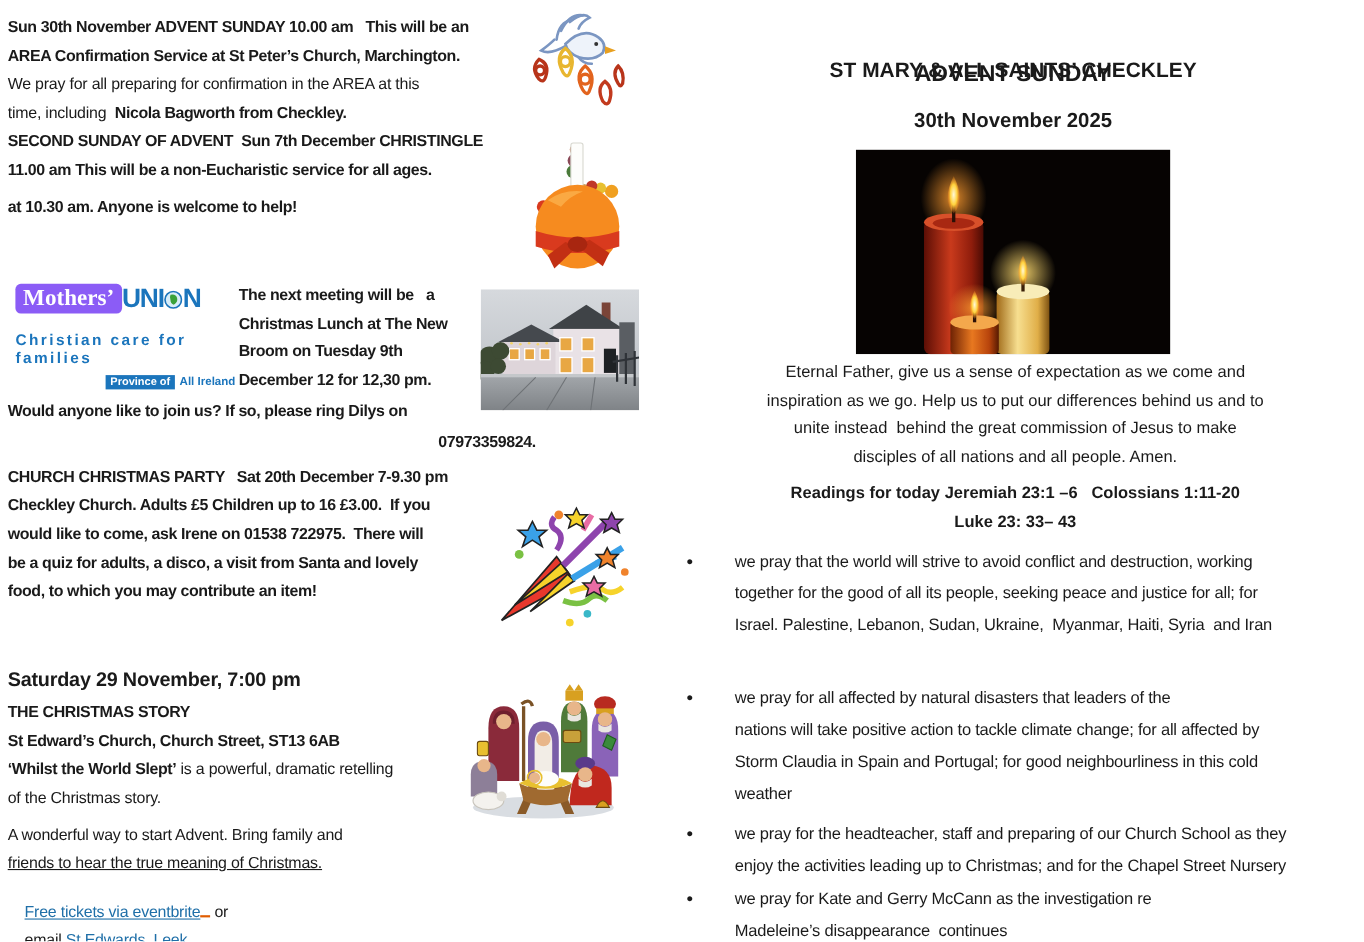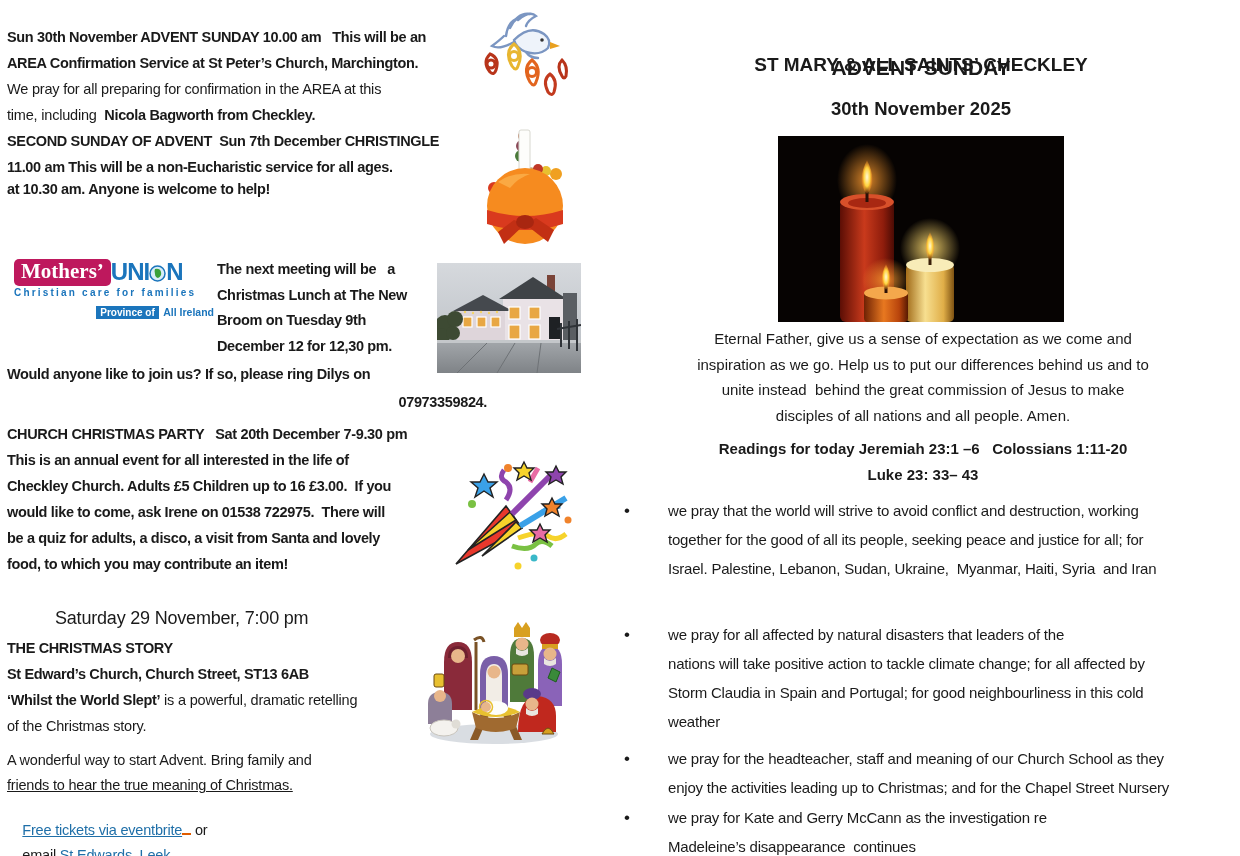--- a/index.html
+++ b/index.html
@@ -8,35 +8,35 @@
   .abs{position:absolute;}
   .ln{white-space:pre;font-size:14.5px;line-height:26px;letter-spacing:-0.2px;}
   .b{font-weight:bold;letter-spacing:-0.35px;}
   .ctr{text-align:center;}
   .link{color:#1f6fa8;text-decoration:underline;cursor:pointer;}
   .bullet-item{position:absolute;left:622px;width:612px;}
   .bullet-mark{position:absolute;left:2px;top:0;font-size:17px;line-height:29px;}
   .bullet-lines{margin-left:46px;}
   .bullet-lines .ln{line-height:29px;font-size:15px;letter-spacing:-0.2px;}
   .rt{font-size:15px;line-height:25.5px;white-space:pre;}
-  .mu-chip{display:inline-block;background:#be185d;color:#fff;border-radius:5px;
+  .mu-chip{display:inline-block;background:#8b5cf6;color:#fff;border-radius:5px;
            padding:0 7px 2px 7px;font-family:"Liberation Serif",serif;font-weight:bold;font-size:21px;}
   .mu-union{font-weight:bold;color:#1b75bc;font-size:24px;letter-spacing:-1px;vertical-align:-2px;}
-  .mu-tag{color:#1b75bc;font-size:10px;letter-spacing:2.2px;font-weight:bold;margin-top:1px;}
+  .mu-tag{color:#1b75bc;font-size:14px;letter-spacing:2.2px;font-weight:bold;margin-top:15px;}
   .mu-prov{font-size:10px;color:#fff;background:#1b75bc;padding:1px 4px;font-weight:bold;}
   .mu-ire{font-size:10.5px;color:#1b75bc;font-weight:bold;}
-  .story-h{font-size:18px;font-weight:normal;letter-spacing:-0.2px;white-space:pre;margin-left:48px;}
+  .story-h{font-size:18px;font-weight:bold;letter-spacing:-0.2px;white-space:pre;}
   .orange-mark{display:inline-block;width:9px;border-bottom:2px solid #e05c00;height:12px;}
 </style>
 </head>
 <body>
 
 <div id="page">
 
-  <div class="abs" style="left:7px;top:12px;width:480px;margin-top:12px;">
+  <div class="abs" style="left:7px;top:12px;width:480px;">
     <div class="ln b">Sun 30th November ADVENT SUNDAY 10.00 am   This will be an</div>
     <div class="ln b">AREA Confirmation Service at St Peter’s Church, Marchington.</div>
     <div class="ln">We pray for all preparing for confirmation in the AREA at this</div>
     <div class="ln"><span>time, including  </span><span class="b">Nicola Bagworth from Checkley.</span></div>
     <div class="ln b">SECOND SUNDAY OF ADVENT  Sun 7th December CHRISTINGLE</div>
     <div class="ln b">11.00 am This will be a non-Eucharistic service for all ages.</div>
   </div>
 
   <div class="abs" style="left:7px;top:176px;width:480px;">
     <div class="ln b" style="line-height:27px;">at 10.30 am. Anyone is welcome to help!</div>
@@ -174,21 +174,20 @@
     </svg>
   </div>
 
   <div class="abs" style="left:7px;top:360px;width:480px;">
     <div class="ln b" style="line-height:28px;">Would anyone like to join us? If so, please ring Dilys on</div>
     <div class="ln b" style="line-height:28px;text-align:right;">07973359824.</div>
   </div>
 
   <div class="abs" style="left:7px;top:421px;width:470px;">
     <div class="ln b">CHURCH CHRISTMAS PARTY   Sat 20th December 7-9.30 pm</div>
-    <div class="ln b">This is an annual event for all interested in the life of</div>
     <div class="ln b">Checkley Church. Adults £5 Children up to 16 £3.00.  If you</div>
     <div class="ln b">would like to come, ask Irene on 01538 722975.  There will</div>
     <div class="ln b">be a quiz for adults, a disco, a visit from Santa and lovely</div>
     <div class="ln b">food, to which you may contribute an item!</div>
   </div>
 
   <div class="abs" style="left:448px;top:452px;">
     <svg width="126" height="128" viewBox="0 0 126 128">
       <g stroke="#222" stroke-width="1.6">
         <polygon points="8,112 58,54 74,76" fill="#e8382c"></polygon>
@@ -373,21 +372,21 @@
       <div class="ln">we pray for all affected by natural disasters that leaders of the</div>
       <div class="ln">nations will take positive action to tackle climate change; for all affected by</div>
       <div class="ln">Storm Claudia in Spain and Portugal; for good neighbourliness in this cold</div>
       <div class="ln">weather</div>
     </div>
   </div>
 
   <div class="bullet-item" style="top:744px;">
     <span class="bullet-mark">•</span>
     <div class="bullet-lines">
-      <div class="ln">we pray for the headteacher, staff and meaning of our Church School as they</div>
+      <div class="ln">we pray for the headteacher, staff and preparing of our Church School as they</div>
       <div class="ln">enjoy the activities leading up to Christmas; and for the Chapel Street Nursery</div>
     </div>
   </div>
 
   <div class="bullet-item" style="top:803px;">
     <span class="bullet-mark">•</span>
     <div class="bullet-lines">
       <div class="ln">we pray for Kate and Gerry McCann as the investigation re</div>
       <div class="ln">Madeleine’s disappearance  continues</div>
     </div>

